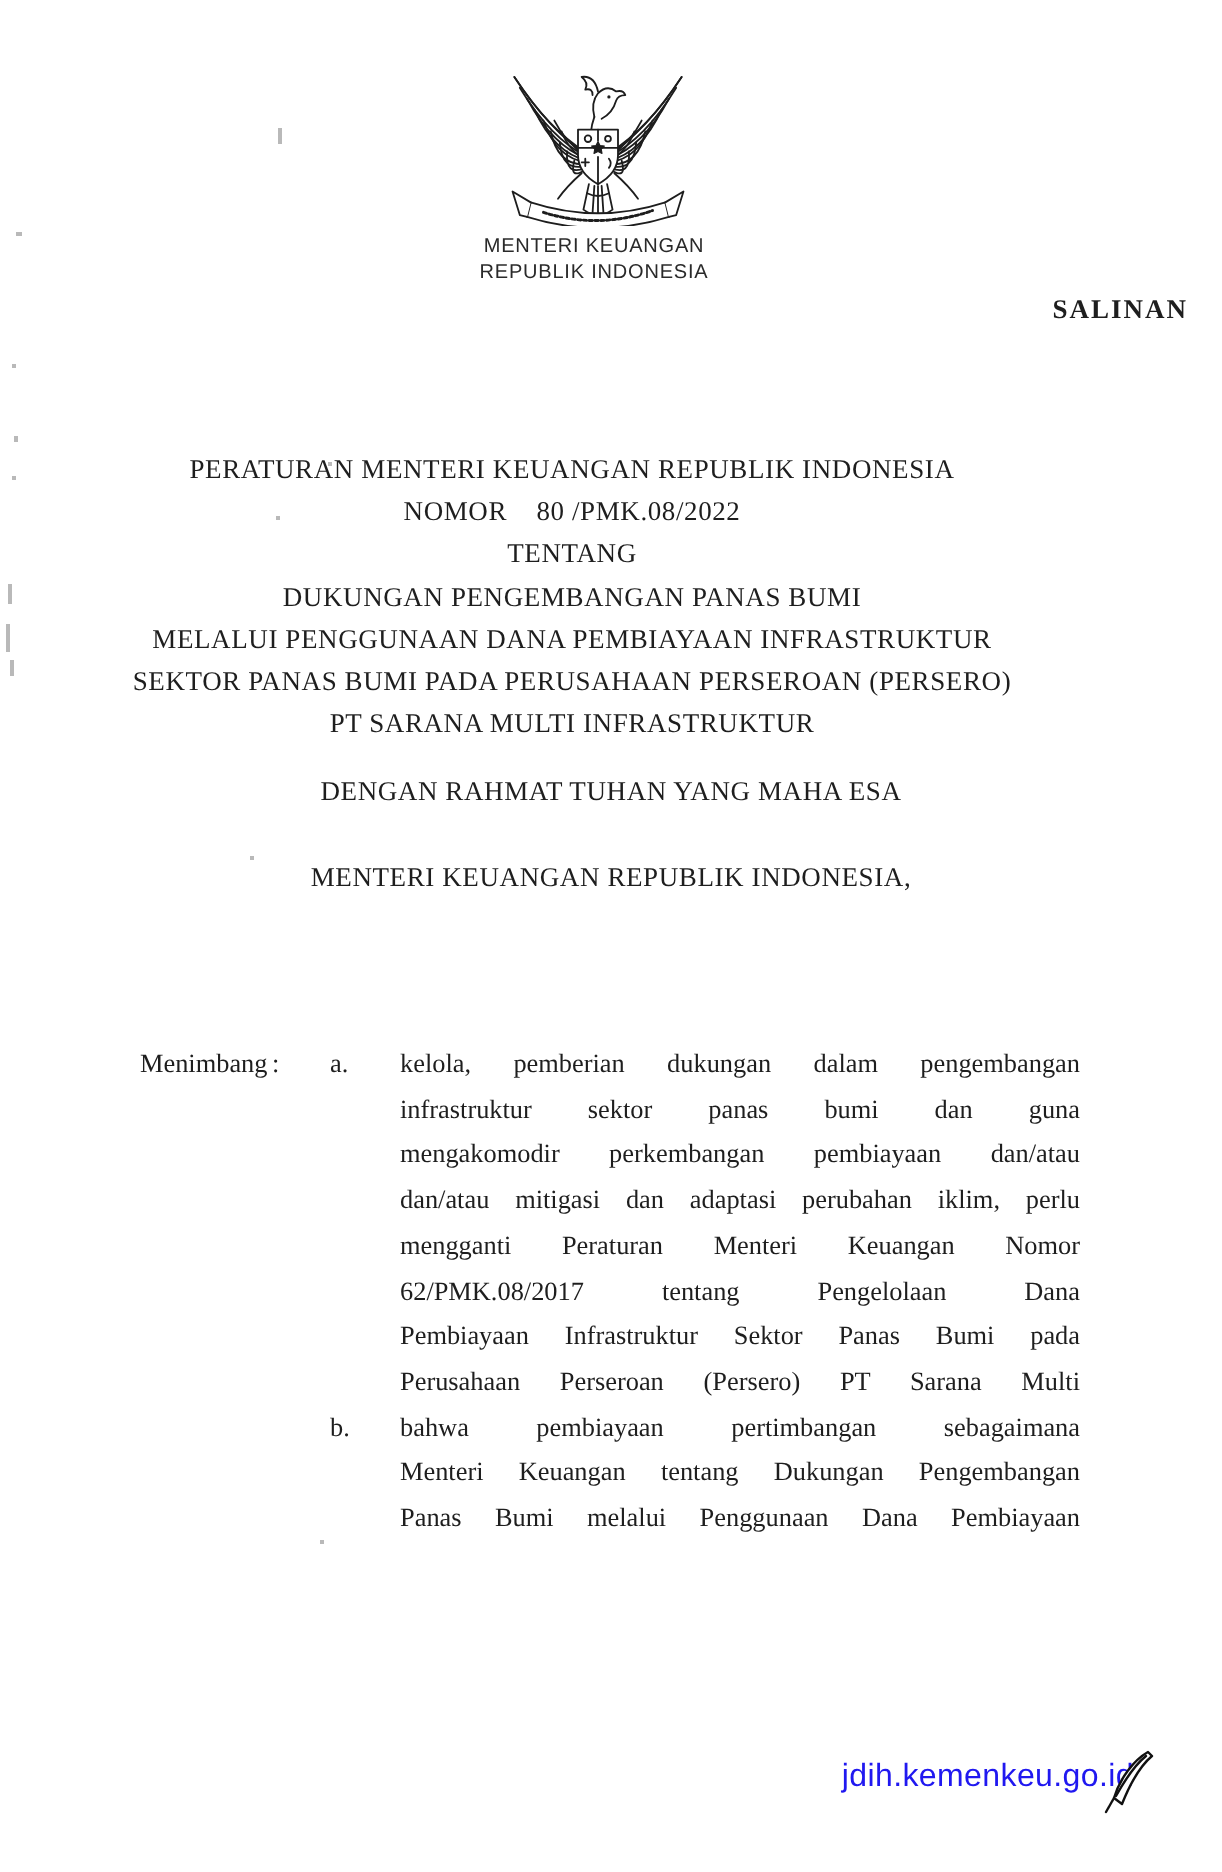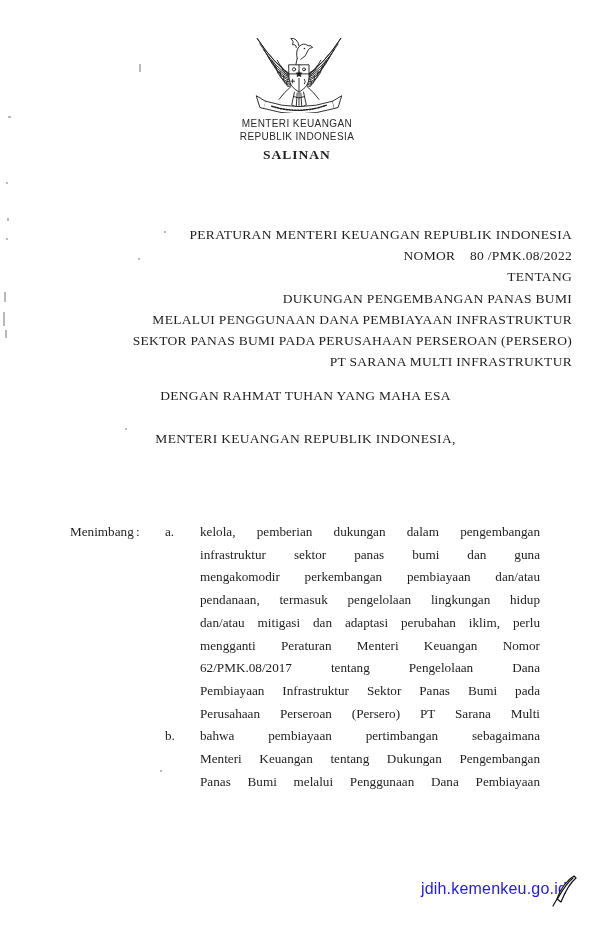--- a/index.html
+++ b/index.html
@@ -15,27 +15,27 @@
   .emblem-wrap { position: absolute; left: 253px; top: 33px; width: 92px; height: 80px; }
   .ministry-block {
     position: absolute; left: 0; top: 118px; width: 594px;
     text-align: center;
     font-family: "Liberation Sans", "DejaVu Sans", sans-serif;
     font-size: 10px; line-height: 12.5px; letter-spacing: 0.4px;
     color: #2a2a2a;
   }
   .salinan {
     position: absolute; left: 0; top: 147px; width: 594px;
-    text-align: center;
+    text-align: right;
     font-weight: bold; font-size: 13.5px; letter-spacing: 1px;
   }
   
   .title-block {
     position: absolute; left: 0; top: 224px; width: 572px;
-    text-align: right;
+    text-align: center;
     font-size: 13.5px; line-height: 21.2px; letter-spacing: 0.3px;
   }
   .title-block div { white-space: pre; }
   .invocation {
     position: absolute; left: 0; top: 388px; width: 611px;
     text-align: center; font-size: 13.5px; letter-spacing: 0.3px;
   }
   .authority {
     position: absolute; left: 0; top: 431px; width: 611px;
     text-align: center; font-size: 13.5px; letter-spacing: 0.3px;
@@ -146,21 +146,20 @@
     <div class="cons-row">
       <div class="cons-label">Menimbang</div>
       <div class="cons-sep">:</div>
       <div class="cons-body">
         <div class="cons-item">
           <div class="cons-marker">a.</div>
           <div class="cons-lines">
               <div class="jline">kelola, pemberian dukungan dalam pengembangan</div>
               <div class="jline">infrastruktur sektor panas bumi dan guna</div>
               <div class="jline">mengakomodir perkembangan pembiayaan dan/atau</div>
-              <div class="jline">pendanaan, termasuk pengelolaan lingkungan hidup</div>
               <div class="jline">dan/atau mitigasi dan adaptasi perubahan iklim, perlu</div>
               <div class="jline">mengganti Peraturan Menteri Keuangan Nomor</div>
               <div class="jline">62/PMK.08/2017 tentang Pengelolaan Dana</div>
               <div class="jline">Pembiayaan Infrastruktur Sektor Panas Bumi pada</div>
               <div class="jline">Perusahaan Perseroan (Persero) PT Sarana Multi</div>
             </div>
         </div>
         <div class="cons-item">
           <div class="cons-marker">b.</div>
           <div class="cons-lines">

